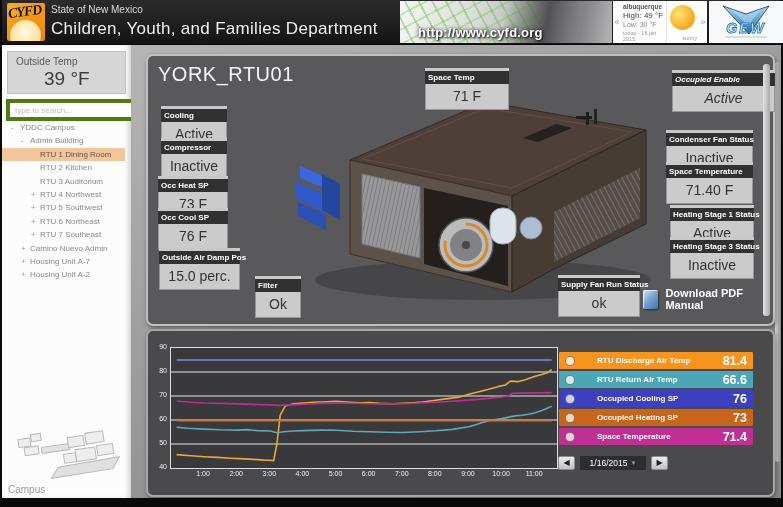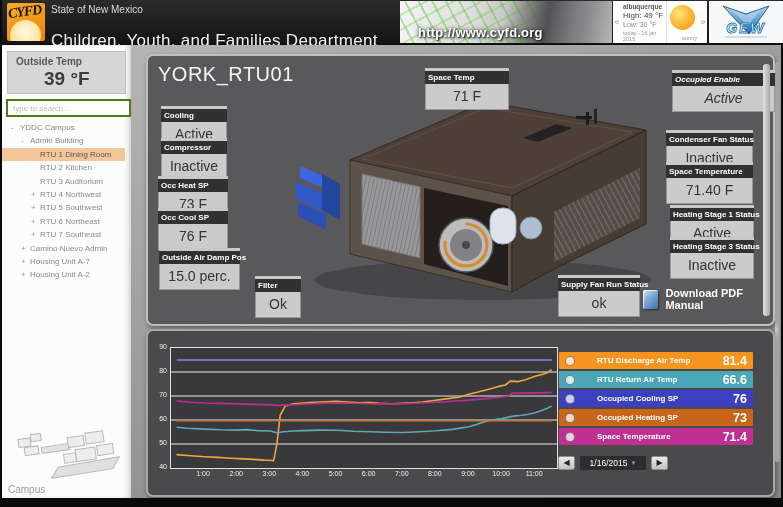--- a/index.html
+++ b/index.html
@@ -12,21 +12,21 @@
   .header{position:absolute;left:2px;top:0;width:779px;height:44px;
     background:linear-gradient(#2b2b2b,#141414);}
   .cyfd-logo{position:absolute;left:5px;top:3px;width:38px;height:38px;border-radius:2px;
     background:linear-gradient(150deg,#f9aa28,#ee8407);overflow:hidden;}
   .cyfd-script{position:absolute;left:1px;top:1px;font-family:"Liberation Serif",serif;
     font-style:italic;font-weight:bold;font-size:14px;color:#151515;transform:rotate(-8deg);letter-spacing:-1px;}
   .cyfd-sun{position:absolute;left:3px;bottom:-10px;width:31px;height:31px;border-radius:50%;
     background:radial-gradient(circle at 50% 40%,#fffbe8,#ffdf96 65%,#fccb5e);}
   .agency{position:absolute;left:49px;top:4px;color:#e6e6e6;}
   .agency .small{font-size:10px;color:#dcdcdc;}
-  .agency .big{font-size:17px;font-weight:400;letter-spacing:.3px;margin-top:16px;color:#efefef;text-align:right;}
+  .agency .big{font-size:17px;font-weight:400;letter-spacing:.3px;margin-top:4px;color:#efefef;text-align:right;}
   .collage{position:absolute;left:398px;top:1px;width:212px;height:42px;overflow:hidden;
     background:linear-gradient(100deg,#f4f4f4,#dcdcdc 35%,#b5b5b5 60%,#7d7d7d 85%,#9a9a9a);}
   .collage::before{content:"";position:absolute;left:0;top:-6px;width:66%;height:120%;
     background:
       repeating-linear-gradient(62deg,rgba(96,196,60,.55) 0 2px,transparent 2px 12px),
       repeating-linear-gradient(-28deg,rgba(110,205,70,.45) 0 2px,transparent 2px 13px);
     opacity:.8;}
   .collage::after{content:"";position:absolute;right:0;top:0;width:55%;height:100%;
     background:linear-gradient(100deg,transparent 10%,rgba(55,55,58,.75) 45%,rgba(130,130,135,.55) 70%,rgba(210,210,212,.5));}
   .url-overlay{position:absolute;left:18px;top:24px;z-index:3;color:#fff;font-weight:bold;
@@ -42,25 +42,25 @@
   .w-sun-col{width:32px;position:relative;border-left:1px solid #e4e4e4;}
   .w-sun{position:absolute;left:3px;top:4px;width:25px;height:25px;border-radius:50%;
     background:radial-gradient(circle at 35% 35%,#ffe27a,#f8a81d 70%,#ee9608);}
   .w-cond{position:absolute;right:2px;bottom:2px;font-size:5.5px;color:#999;}
   .gew-card{position:absolute;left:707px;top:1px;width:74px;height:42px;background:#f6f8fa;
     display:flex;align-items:center;justify-content:center;}
   
   .sidebar{position:absolute;left:2px;top:45px;width:129px;height:453px;background:#fcfcfc;
     box-shadow:inset -4px 0 6px -3px rgba(0,0,0,.25);}
   .out-temp{position:absolute;left:5px;top:6px;width:117px;height:41px;background:#d6d6d6;
-    border:1px solid #c0c0c0;font-weight:bold;}
+    border:1px solid #c0c0c0;}
   .out-temp .lbl{font-size:10px;color:#585858;padding:4px 0 0 8px;}
   .out-temp .val{font-size:19px;color:#3c3c3c;padding:1px 0 0 36px;}
   .search-box{position:absolute;left:4px;top:54px;width:111px;height:12px;font-size:8px;
-    border:2px solid #4d7c0f;padding:1px 5px;color:#555;font-family:"Liberation Sans",sans-serif;}
+    border:4px solid #4d7c0f;padding:1px 5px;color:#555;font-family:"Liberation Sans",sans-serif;}
   .search-box::placeholder{color:#b8b8b8;}
   .tree{position:absolute;left:0;top:76px;width:129px;}
   .trow{height:13.4px;line-height:13.4px;font-size:8px;color:#8a8a8a;cursor:pointer;
     white-space:nowrap;margin-right:6px;}
   .trow .exp{display:inline-block;width:9px;text-align:left;color:#9a9a9a;}
   .lvl0{padding-left:9px;}  .lvl1{padding-left:19px;}  .lvl2{padding-left:29px;}
   .trow.selected{background:#f3c59b;color:#5d564c;}
   .campus-thumb{position:absolute;left:4px;bottom:17px;width:120px;height:60px;cursor:pointer;}
   .campus-label{position:absolute;left:6px;bottom:3px;font-size:10px;color:#9a9a9a;}
   

